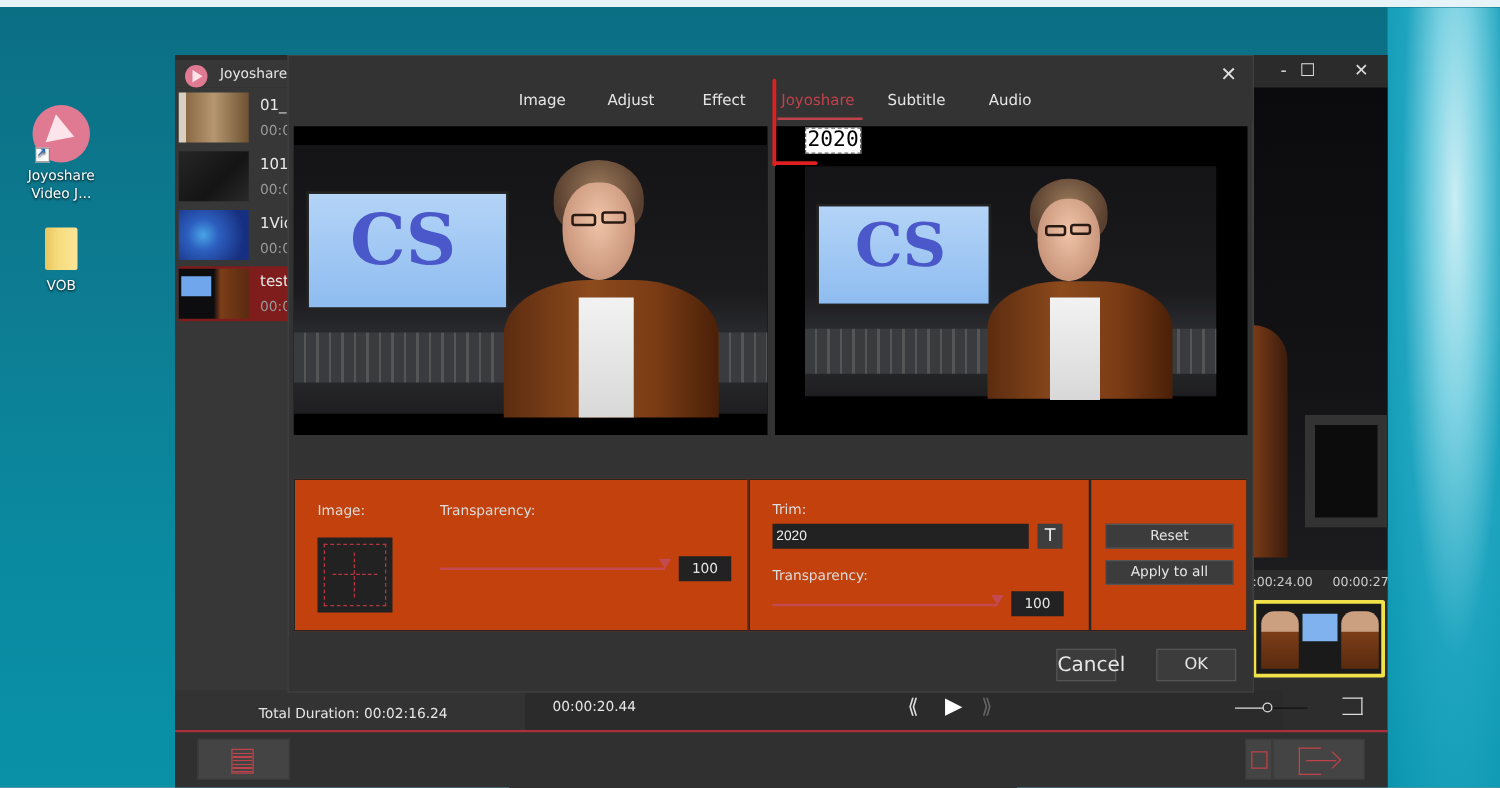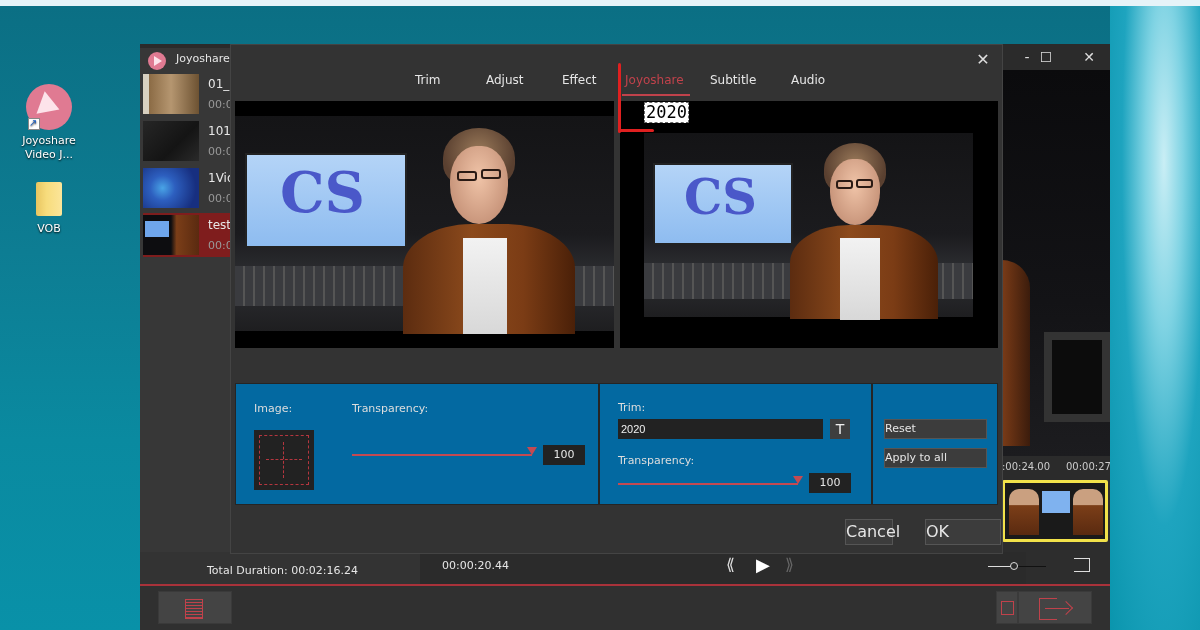--- a/index.html
+++ b/index.html
@@ -57,32 +57,32 @@
 .wm{position:absolute;background:#fff;color:#000;font-size:17px;border:1px dashed #666;padding:0 1px;line-height:19px;font-family:"DejaVu Sans Mono",monospace}
 .annot-v{position:absolute;left:387px;top:18px;width:3px;height:70px;background:#e02020;border-radius:2px}
 .annot-h{position:absolute;left:387px;top:84px;width:36px;height:3px;background:#e02020;border-radius:2px}
 
 .ctrlbar{position:absolute;left:4px;top:310px;width:763px;height:24px;background:#2a2a2a}
 .cam{position:absolute;left:14px;top:4px;width:32px;height:16px;background:#3c3c3c;border-radius:2px}
 .progress-track{position:absolute;left:108px;top:11px;width:530px;height:2px;background:#151515}
 .progress-fill{position:absolute;left:0;top:0;height:2px;background:#c9444c}
 .time{position:absolute;left:646px;top:5px;font-size:11px;color:#ddd}
 
-.panel{position:absolute;top:338px;height:122px;background:#0369a1;border:1px solid #252525}
+.panel{position:absolute;top:338px;height:122px;background:#c2410c;border:1px solid #252525}
 .lbl{position:absolute;font-size:11px;color:#ddd}
 .img-box{position:absolute;left:18px;top:46px;width:60px;height:60px;background:#222}
 .img-box .inner{position:absolute;left:5px;top:5px;width:50px;height:50px;border:1px dashed #b5363f}
 .img-box .h{position:absolute;left:12px;top:29px;width:36px;border-top:1px dashed #b5363f}
 .img-box .v{position:absolute;left:29px;top:12px;height:36px;border-left:1px dashed #b5363f}
 .slider{position:absolute;height:2px;background:#c44a52}
 .thumbtri{position:absolute;width:0;height:0;border-left:5px solid transparent;border-right:5px solid transparent;border-top:8px solid #c44a52}
 .numbox{position:absolute;width:42px;height:20px;background:#222;color:#e6e6e6;font-size:11px;text-align:center;line-height:20px}
 .text-input{position:absolute;left:18px;top:35px;width:205px;height:20px;background:#222;color:#f0f0f0;font-size:11px;line-height:20px;padding-left:3px;border:none}
 .t-btn{position:absolute;left:230px;top:35px;width:20px;height:20px;background:#3e3e3e;color:#eee;font-size:14px;text-align:center;line-height:20px}
-.btn{position:absolute;background:#3c3c3c;border:1px solid #555;color:#e6e6e6;font-size:11px;}
+.btn{position:absolute;background:#3c3c3c;border:1px solid #555;color:#e6e6e6;font-size:11px;text-align:center}
 .dialog-footer{position:absolute;left:0;top:464px;width:771px;height:44px;background:#333}
 </style>
 </head>
 <body>
 
 <div class="desk-right"></div>
 <div class="desk-icon" style="left:14px;top:84px">
   <div class="app-logo-big">
       <span class="shortcut"></span>
     </div>
@@ -166,21 +166,21 @@
     <div class="fbtn" style="left:878px;top:5px;width:74px;height:33px">
       <div style="position:absolute;left:20px;top:6px;width:18px;height:22px;border:1px solid #c0424b;border-right:none"></div>
       <div style="position:absolute;left:26px;top:16px;width:24px;height:1px;background:#c0424b"></div>
       <div style="position:absolute;left:42px;top:11px;width:10px;height:10px;border-top:1px solid #c0424b;border-right:1px solid #c0424b;transform:rotate(45deg)"></div>
     </div>
   </div>
 </div>
 
 <div class="dialog">
   <div class="tabs">
-    <span class="tab" style="left:184px">Trim</span>
+    <span class="tab" style="left:184px">Image</span>
     <span class="tab" style="left:255px">Adjust</span>
     <span class="tab" style="left:331px">Effect</span>
     <span class="tab active" style="left:394px">Joyoshare</span>
     <span class="tab" style="left:479px">Subtitle</span>
     <span class="tab" style="left:560px">Audio</span>
     <div class="tab-underline"></div>
     <span class="close-x">✕</span>
   </div>
 
   <div class="vid" style="left:4px;top:56px;width:379px;height:247px">
@@ -238,15 +238,15 @@
     <div class="numbox" style="left:209px;top:89px">100</div>
   </div>
 
   <div class="panel" style="left:641px;width:126px">
     <div class="btn" style="left:11px;top:35px;width:103px;height:20px;line-height:18px">Reset</div>
     <div class="btn" style="left:11px;top:64px;width:103px;height:20px;line-height:18px">Apply to all</div>
   </div>
 
   <div class="dialog-footer">
     <div class="btn" style="left:614px;top:10px;width:48px;height:26px;line-height:24px;font-size:16px">Cancel</div>
-    <div class="btn" style="left:694px;top:10px;width:76px;height:26px;line-height:24px;font-size:16px">OK</div>
+    <div class="btn" style="left:694px;top:10px;width:64px;height:26px;line-height:24px;font-size:13px">OK</div>
   </div>
 </div>
 
 </body></html>

